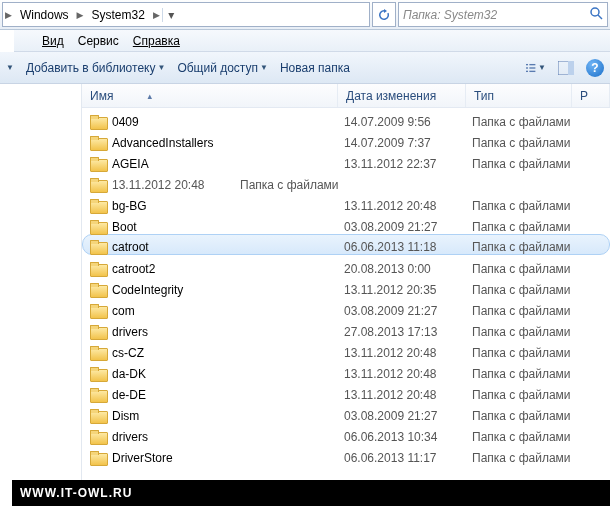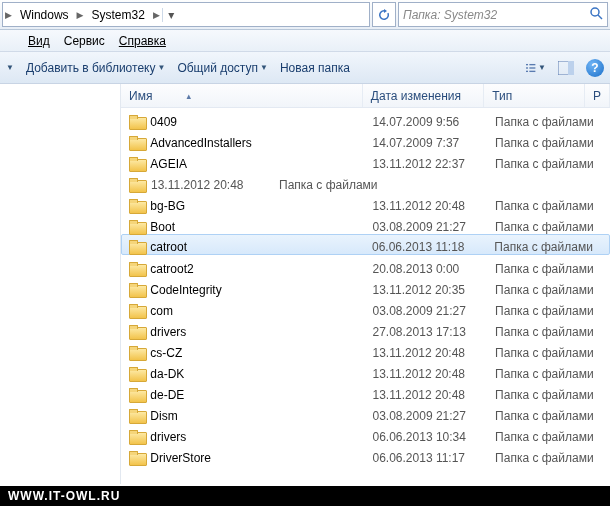--- a/index.html
+++ b/index.html
@@ -7,55 +7,55 @@
 
 .addressbar { height: 30px; display: flex; border-bottom: 1px solid #b8c7d8; background: linear-gradient(#fdfefe,#e8eef6); }
 .breadcrumb { flex: 1; display: flex; align-items: center; border: 1px solid #a0b0c8; margin: 2px; background: #fff; }
 .bc-item { padding: 0 6px; cursor: pointer; }
 .bc-sep { color: #666; padding: 0 2px; font-size: 9px; }
 .bc-drop { width: 18px; text-align: center; border-left: 1px solid #cdd9e8; color: #555; }
 .refresh { width: 24px; display: flex; align-items: center; justify-content: center; border: 1px solid #a0b0c8; margin: 2px 0 2px 0; background:#fff; }
 .searchbox { width: 210px; display: flex; align-items: center; border: 1px solid #a0b0c8; margin: 2px; background: #fff; padding: 0 4px; color: #888; font-style: italic; }
 .searchbox .mag { margin-left: auto; color: #3a74c4; font-style: normal; }
 
-.menubar { height: 22px; background: linear-gradient(#f6f9fd,#e9f0f8); border-bottom: 1px solid #d0dae8; padding-left: 28px; display: flex; align-items: center; gap: 14px; }
+.menubar { height: 22px; background: linear-gradient(#f6f9fd,#e9f0f8); border-bottom: 1px solid #d0dae8; padding-left: 28px; display: flex; align-items: center; gap: 14px; margin-left: 14px; }
 .menubar span { cursor: default; }
 .menubar .ul { text-decoration: underline; }
 
 .toolbar { height: 32px; background: linear-gradient(#f1f6fc,#dde8f4); border-bottom: 1px solid #c8d4e4; display: flex; align-items: center; padding: 0 6px; gap: 12px; }
 .tb-btn { color: #1a3e6e; display: flex; align-items: center; gap: 2px; cursor: pointer; }
 .tb-drop { font-size: 8px; color: #33557a; }
 .tb-right { margin-left: auto; display: flex; align-items: center; gap: 10px; }
 .tb-icon { width: 20px; height: 20px; display: flex; align-items: center; justify-content: center; }
 .help-icon { width: 18px; height: 18px; border-radius: 50%; background: radial-gradient(circle at 35% 30%, #6fb4f5, #1b6fc9); color: #fff; font-weight: bold; display:flex;align-items:center;justify-content:center; }
 
-.content { display: flex; height: 400px; margin-left: 39px; }
+.content { display: flex; height: 400px; }
 .navpane { width: 82px; background: #fafbfd; border-right: 1px solid #e2e8f0; position: relative; }
 .navpane::after { content:""; position:absolute; inset:0; background: rgba(255,255,255,0.85); backdrop-filter: blur(2px); }
 
 .listarea { flex: 1; overflow: hidden; }
 .colhead { height: 24px; display: flex; align-items: center; border-bottom: 1px solid #e3e9f2; background: linear-gradient(#fdfdfe,#f1f5fa); }
 .ch { padding: 0 8px; color: #2a4d7d; border-right: 1px solid #e6ecf4; height: 100%; display: flex; align-items: center; gap: 4px; }
 .ch-name { width: 256px; }
 .ch-date { width: 128px; }
 .ch-type { width: 106px; }
 .ch-last { flex:1; }
 .sort-arrow { color:#5c7aa8; font-size:9px; margin-left:30px; }
 
 .rows { }
 .row { height: 21px; display: flex; align-items: flex-end; padding-left: 8px; }
-.row.selected { background: linear-gradient(#e9f3fd,#d7e9fb); border: 1px solid #aed1f5; border-radius: 2px; padding-left: 7px; }
+.row.selected { background: linear-gradient(#e9f3fd,#d7e9fb); border: 1px solid #aed1f5; border-radius: 10px; padding-left: 7px; }
 .folder-ico { width: 16px; height: 14px; margin-right: 6px; position: relative; }
 .folder-ico::before { content:""; position:absolute; left:0; top:2px; width:16px; height:11px; background: linear-gradient(#fde9a4,#f2c34b); border:1px solid #d6a838; border-radius:1px; }
 .folder-ico::after { content:""; position:absolute; left:0; top:0; width:7px; height:3px; background:#f5d57a; border:1px solid #d6a838; border-bottom:none; border-radius:1px 1px 0 0; }
 .c-name { width: 232px; color: #000; }
 .c-date { width: 128px; color: #555; }
 .c-type { width: 120px; color: #555; }
 
-.footer { position: absolute; left:0; right:0; bottom:0; height: 20px; background: #000; color: #fff; font-family: "Arial Black", Arial, sans-serif; font-weight: 900; font-size: 16px; letter-spacing: 1px; display:flex; align-items:center; padding-left:6px; border: 2px solid #000; }
+.footer { position: absolute; left:12px; right:0; bottom:0; height: 26px; background: #000; color: #fff; font-family: "Arial Black", Arial, sans-serif; font-weight: 900; font-size: 16px; letter-spacing: 1px; display:flex; align-items:center; padding-left:6px; border: 2px solid #000; }
 </style>
 </head>
 <body>
 
 <div class="addressbar">
   <div class="breadcrumb">
     <span class="bc-sep">▶</span>
     <span class="bc-item">Windows</span>
     <span class="bc-sep">▶</span>
     <span class="bc-item">System32</span>

